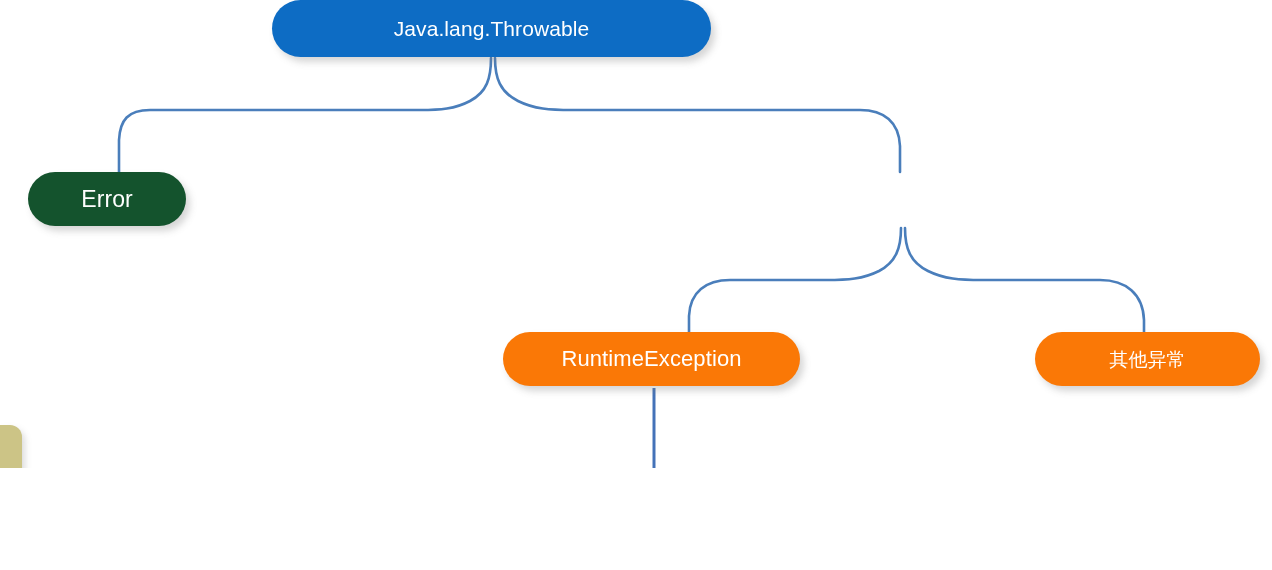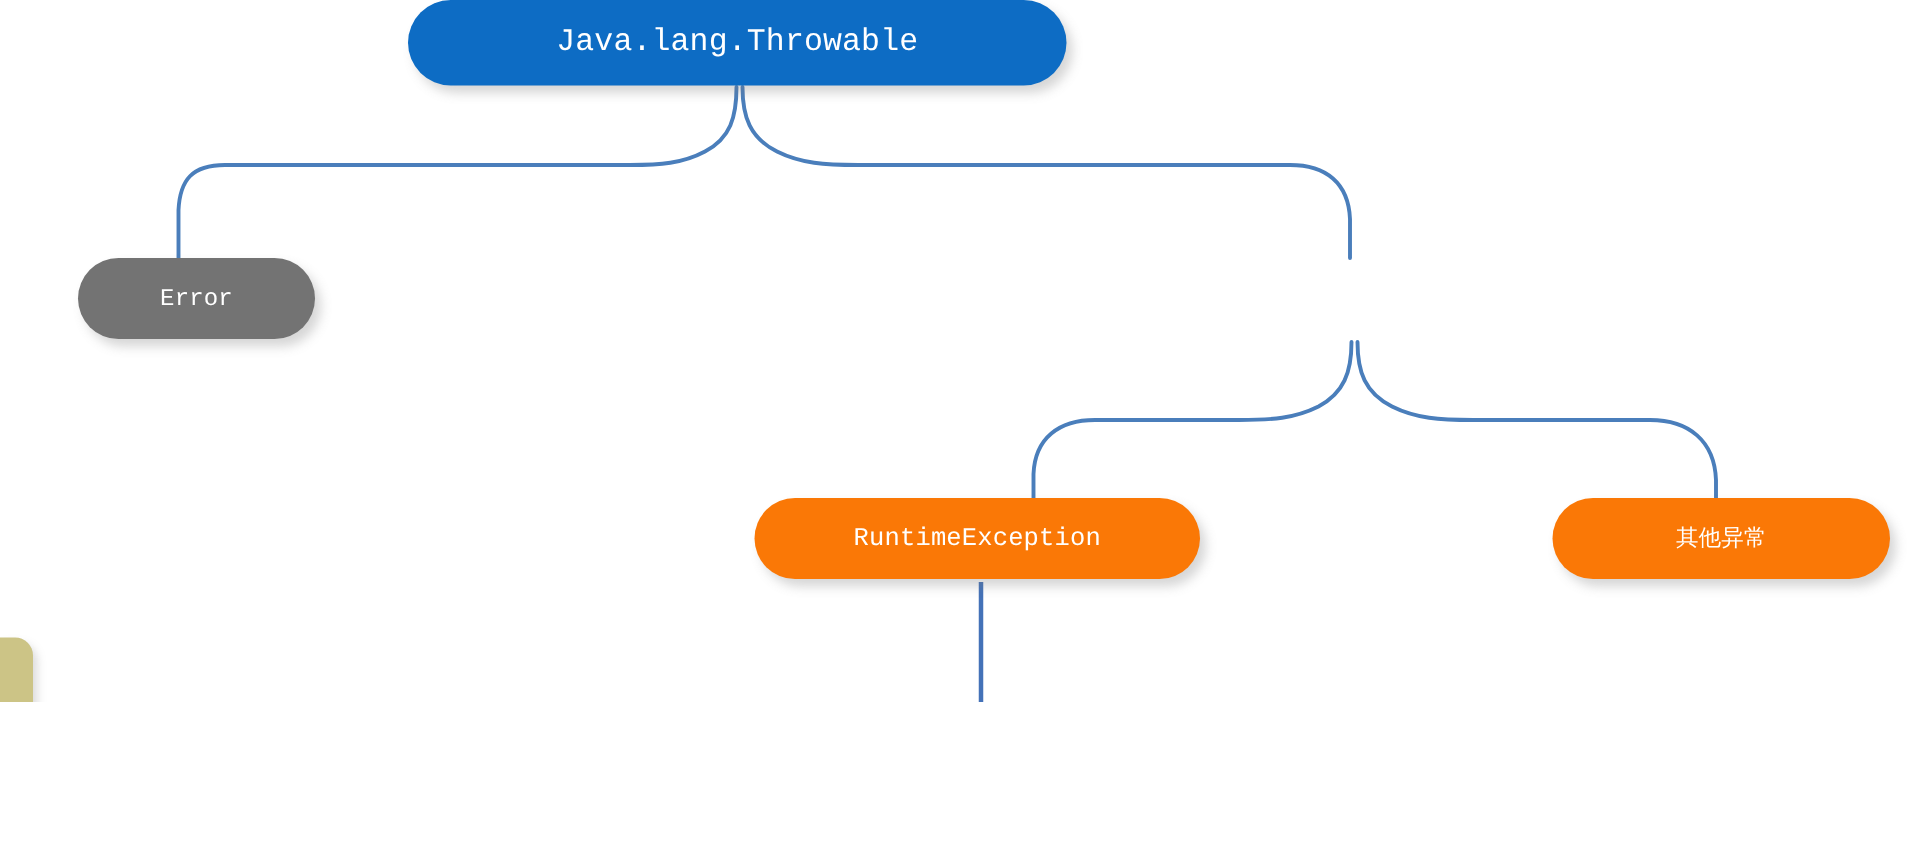--- a/index.html
+++ b/index.html
@@ -7,21 +7,21 @@
     margin: 0;
     padding: 0;
     background: #ffffff;
   }
   #canvas {
     position: relative;
     width: 1272px;
     height: 468px;
     overflow: hidden;
     background: #fefefe;
-    font-family: Liberation Mono, monospace;
+    font-family: Liberation Sans, sans-serif;
   }
 
   
   #bg-decor {
     position: absolute;
     left: 0; top: 0;
     width: 1272px; height: 570px;
     pointer-events: none;
   }
 
@@ -139,30 +139,30 @@
 
     <line x1="654" y1="388" x2="654" y2="524" stroke="#4472B8" stroke-width="3" marker-end="url(#arrowhead)"></line>
   </svg>
 
   <div id="side-card" style="left: 0px; top: 425px; width: 22px; height: 60px; background: rgb(204, 196, 134);"></div>
 
   <div class="node" style="left: 272px; top: 0px; width: 439px; height: 57px; background: rgb(13, 108, 196); color: rgb(255, 255, 255); font-size: 21px;">
     <span class="node-label">Java.lang.Throwable</span>
   </div>
 
-  <div class="node" style="left: 52px; top: 172px; width: 158px; height: 54px; background: #737373; color: rgb(255, 255, 255); font-size: 16px;">
+  <div class="node" style="left: 28px; top: 172px; width: 158px; height: 54px; background: #14532d; color: rgb(255, 255, 255); font-size: 23px;">
     <span class="node-label">Error</span>
   </div>
 
 
-  <div class="node" style="left: 503px; top: 332px; width: 297px; height: 54px; background: rgb(250, 120, 6); color: rgb(255, 255, 255); font-size: 17px; justify-content: center;">
+  <div class="node" style="left: 503px; top: 332px; width: 297px; height: 54px; background: rgb(250, 120, 6); color: rgb(255, 255, 255); font-size: 22px; justify-content: center;">
     <span class="node-label">RuntimeException</span>
   </div>
 
-  <div class="node" style="left: 1035px; top: 332px; width: 225px; height: 54px; background: rgb(250, 120, 6); color: rgb(255, 255, 255); font-size: 15px;">
+  <div class="node" style="left: 1035px; top: 332px; width: 225px; height: 54px; background: rgb(250, 120, 6); color: rgb(255, 255, 255); font-size: 19px;">
     <span class="node-label">其他异常</span>
   </div>
 
   <div class="node" style="left: 560px; top: 527px; width: 190px; height: 54px; background: rgb(44, 168, 204); color: rgb(255, 255, 255); font-size: 21px;">
     <span class="dots">
       <span class="dot"></span>
       <span class="dot"></span>
       <span class="dot"></span>
     </span>
   </div>

